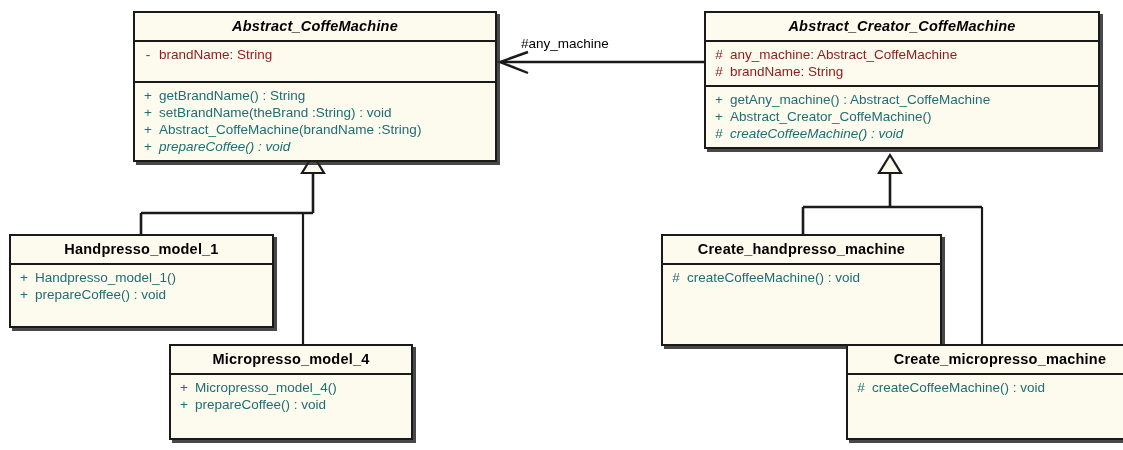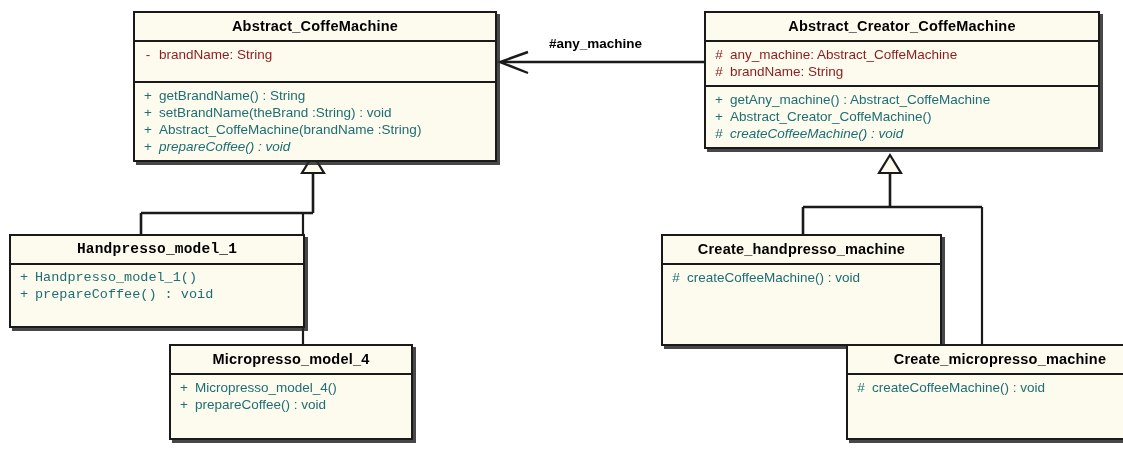--- a/index.html
+++ b/index.html
@@ -33,20 +33,21 @@
   }
   .cls-name {
     text-align: center;
     font-weight: bold;
     font-size: 14.5px;
     color: #000000;
     padding: 5px 4px 6px 4px;
     letter-spacing: 0.2px;
   }
   .cls-name.abstract {
+    font-style: italic;
     border-radius: 7px;
   }
   .divider {
     border-top: 2px solid #1a1a1a;
   }
   .compartment {
     padding: 4px 2px 5px 2px;
   }
   .member {
     display: flex;
@@ -103,21 +104,21 @@
 
     <g>
       <line x1="890" y1="172" x2="890" y2="207" stroke="#1a1a1a" stroke-width="2.6"></line>
       <line x1="803" y1="207" x2="982" y2="207" stroke="#1a1a1a" stroke-width="2.6"></line>
       <line x1="803" y1="207" x2="803" y2="236" stroke="#1a1a1a" stroke-width="2.6"></line>
       <line x1="982" y1="207" x2="982" y2="345" stroke="#1a1a1a" stroke-width="2.2"></line>
       <polygon points="890,155 879,173 901,173" fill="#fdfaee" stroke="#1a1a1a" stroke-width="2.2"></polygon>
     </g>
   </svg>
 
-  <div class="edge-label" style="left:549px; top:36px;font-weight:bold;">#any_machine</div>
+  <div class="edge-label" style="left:521px; top:36px;">#any_machine</div>
 
   <div class="uml-class" style="left:133px; top:11px; width:364px;">
     <div class="cls-name abstract">Abstract_CoffeMachine</div>
     <div class="compartment divider" style="min-height:30px;">
       <div class="member attr">
         <span class="vis">-</span>
         <span class="mtxt">brandName:  String</span>
       </div>
     </div>
     <div class="compartment divider">
@@ -161,21 +162,21 @@
         <span class="vis">+</span>
         <span class="mtxt">Abstract_Creator_CoffeMachine()</span>
       </div>
       <div class="member meth abstract">
         <span class="vis">#</span>
         <span class="mtxt">createCoffeeMachine() : void</span>
       </div>
     </div>
   </div>
 
-  <div class="uml-class" style="left:9px; top:234px; width:296px; height:94px;font-family:Liberation Mono, monospace;">
+  <div class="uml-class" style="left:9px; top:234px; width:265px; height:94px;">
     <div class="cls-name">Handpresso_model_1</div>
     <div class="compartment divider">
       <div class="member meth">
         <span class="vis">+</span>
         <span class="mtxt">Handpresso_model_1()</span>
       </div>
       <div class="member meth">
         <span class="vis">+</span>
         <span class="mtxt">prepareCoffee() : void</span>
       </div>

